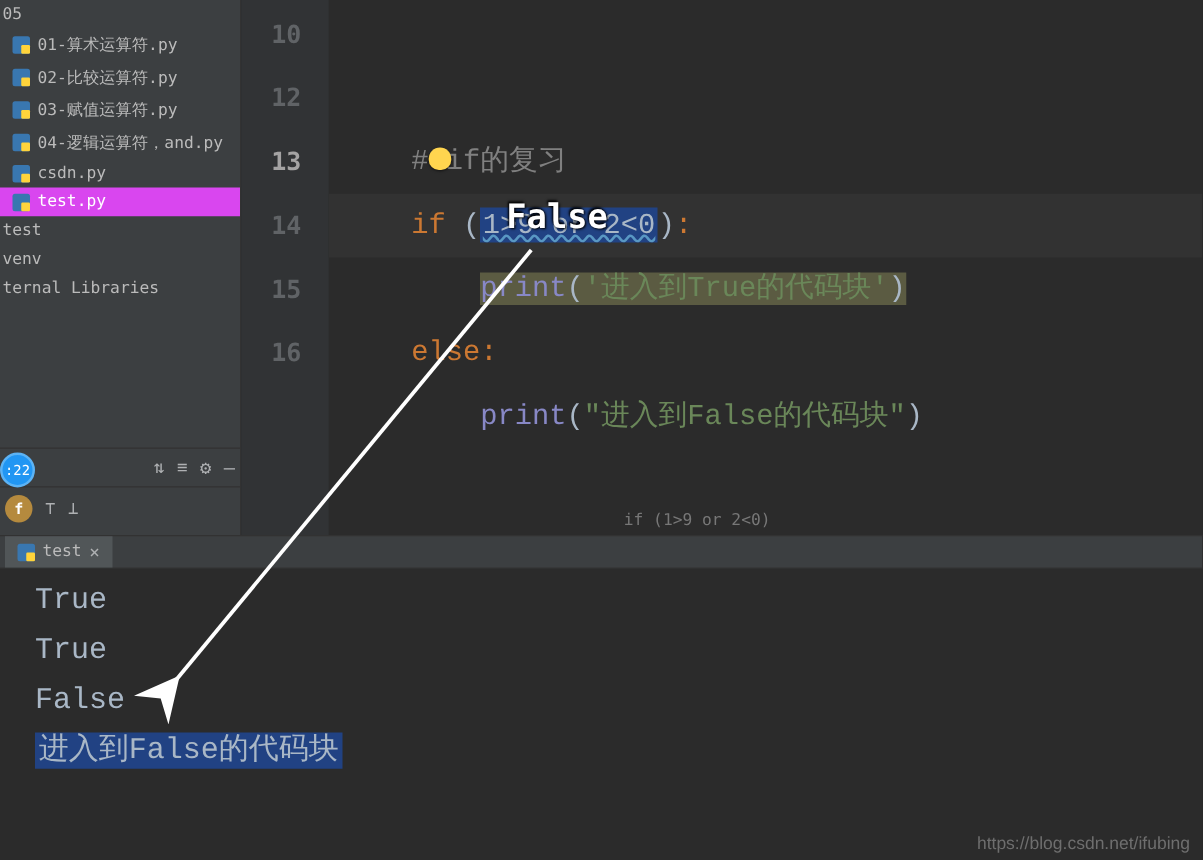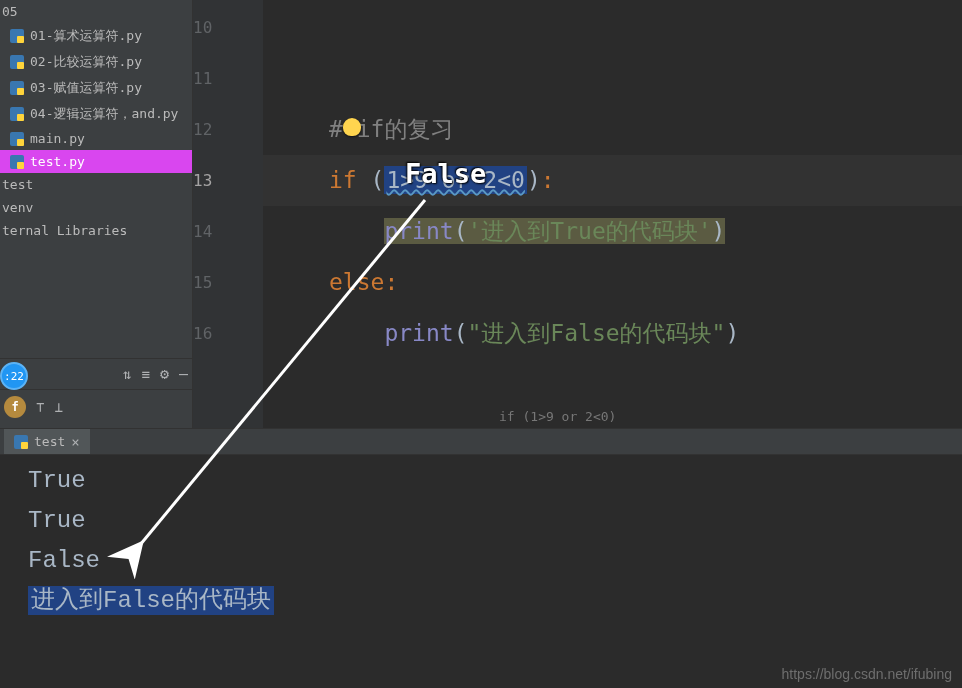--- a/index.html
+++ b/index.html
@@ -71,35 +71,36 @@
 }
 .editor {
   flex: 1; background: #2b2b2b;
   display: flex;
   position: relative;
 }
 .gutter {
   width: 70px;
   background: #313335;
   padding-top: 2px;
-  text-align: left;
+  text-align: right;
   color: #606366;
-  font-size: 16px;
+  font-size: 20px;
   font-family: Consolas, monospace;
+  font-weight: bold;
 }
 .gut-line { height: 51px; line-height: 51px; padding-right: 22px; }
 .gut-line.cur { color: #a4a3a3; }
 .code {
   flex: 1;
   padding-top: 2px;
   font-family: Consolas, "Microsoft YaHei", monospace;
   font-size: 23px;
   position: relative;
 }
-.code-line { height: 51px; line-height: 51px; white-space: pre; padding-left: 66px; }
+.code-line { height: 51px; line-height: 51px; white-space: pre; padding-left: 66px; font-family: Liberation Mono, monospace; }
 .code-line.cur { background: #323232; }
 .cm { color: #808080; }
 .kw { color: #cc7832; }
 .fn { color: #8888c6; }
 .str { color: #6a8759; }
 .par { color: #a9b7c6; }
 .sel-hl {
   background: #214283;
   padding: 1px 2px;
 }
@@ -183,21 +184,21 @@
       <div class="file-item">
           <span class="py-icon"></span>
           <span>03-赋值运算符.py</span>
         </div>
       <div class="file-item">
           <span class="py-icon"></span>
           <span>04-逻辑运算符，and.py</span>
         </div>
       <div class="file-item">
           <span class="py-icon"></span>
-          <span>main.py</span>
+          <span>csdn.py</span>
         </div>
       <div class="file-item active">
           <span class="py-icon"></span>
           <span>test.py</span>
         </div>
       <div class="folder-item">test</div>
       <div class="folder-item">venv</div>
       <div class="folder-item">ternal Libraries</div>
     </div>
     <div class="toolbar">
@@ -211,21 +212,20 @@
     <div class="tool-row2">
       <span class="badge-f">f</span>
       <span class="icon-btn">⊤</span>
       <span class="icon-btn">⊥</span>
     </div>
   </div>
 
   <div class="editor">
     <div class="gutter">
       <div class="gut-line">10</div>
-      <div class="gut-line">11</div>
       <div class="gut-line">12</div>
       <div class="gut-line cur">13</div>
       <div class="gut-line">14</div>
       <div class="gut-line">15</div>
       <div class="gut-line">16</div>
     </div>
     <div class="code">
       <div class="bulb"></div>
       <div class="code-line"></div>
       <div class="code-line"></div>

